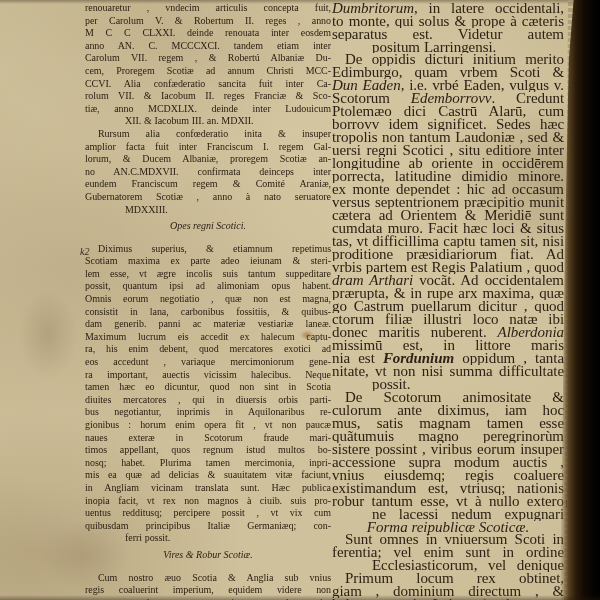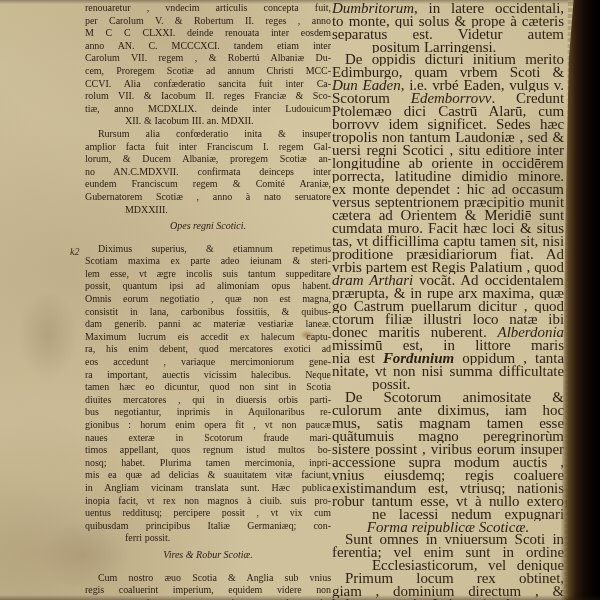--- a/index.html
+++ b/index.html
@@ -25,21 +25,21 @@
   .line{
     text-align:justify;text-align-last:justify;
     letter-spacing:-0.05px;word-spacing:0.3px;
     white-space:normal;overflow:hidden;max-height:13px;
   }
   .line.ind{text-indent:13px;}
   .line.end{text-align-last:left;padding-left:40px;}
   .heading{font-style:italic;text-align:center;text-align-last:center;}
   .heading.spaced{margin:4px 0 10px 0;}
   .heading.tight{margin:0;}
-  .sig-mark{position:absolute;left:70px;top:246px;font-size:10px;font-style:italic;color:#3a2c1c;}
+  .sig-mark{position:absolute;left:80px;top:246px;font-size:10px;font-style:italic;color:#3a2c1c;}
   .marg-num{position:absolute;left:564px;top:498px;font-size:10px;color:#3a2c1c;}
   .band{
     position:absolute;top:0;right:0;width:40px;height:600px;
     background:linear-gradient(90deg,
       rgba(109,88,56,0) 0%, rgba(120,98,62,.55) 10%,
       #55401f 22%, #2a1a0a 40%, #120a04 60%, #050302 82%, #000 100%);
     clip-path:polygon(34% 0, 100% 0, 100% 100%, 0 100%, 5% 78%, 12% 42%, 22% 10%);
   }
   .band-streaks{
     position:absolute;top:0;right:26px;width:10px;height:600px;opacity:.35;

